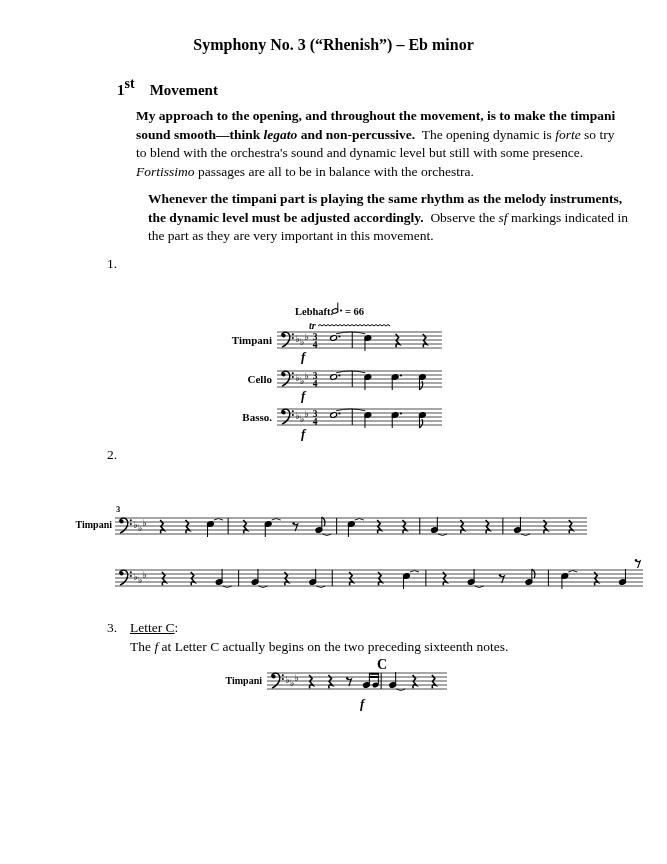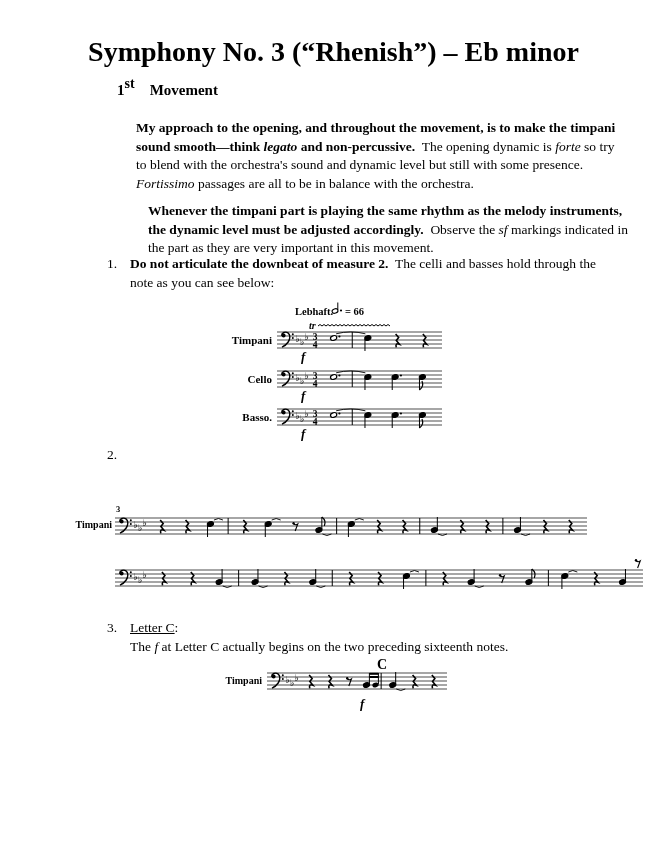--- a/index.html
+++ b/index.html
@@ -3,26 +3,26 @@
 <meta charset="utf-8">
 <style>
   * { margin:0; padding:0; box-sizing:border-box; }
   html,body { background:#ffffff; }
   .page {
     position:relative; width:667px; height:864px; background:#fff;
     font-family:"Liberation Serif", serif; color:#000; overflow:hidden;
   }
   .title {
     position:absolute; left:0; right:0; top:36px; text-align:center;
-    font-size:28px; font-weight:bold;
+    font-size:16px; font-weight:bold;
   }
   .movement { position:absolute; left:117px; top:77px; font-size:15px; font-weight:bold; }
   .movement sup { font-size:14px; position:relative; top:-1px; }
   .movement .mword { margin-left:15px; }
-  .para { position:absolute; font-size:13.5px; line-height:18.5px;margin-top:12px; }
+  .para { position:absolute; font-size:13.5px; line-height:18.5px; }
   .list-item { position:absolute; display:flex; font-size:13.5px; line-height:18.5px; }
   .num { width:23px; flex:none; }
   .item-content { flex:1; }
   .b { font-weight:bold; }
   .i { font-style:italic; }
   .u { text-decoration:underline; }
   .music { position:absolute; }
   
   .tempo   { font:bold 10.5px "Liberation Serif", serif; }
   .trill-t { font:italic bold 10px "Liberation Serif", serif; }
@@ -43,21 +43,20 @@
 
   <div class="movement"><span>1</span><sup>st</sup><span class="mword">Movement</span></div>
 
   <div class="para" style="left:136px; top:107px; width:487px"><span class="b">My approach to the opening, and throughout the movement, is to make the timpani sound smooth—think </span><span class="b i">legato</span><span class="b"> and non-percussive.</span><span class="">&nbsp; The opening dynamic is </span><span class="i">forte</span><span class=""> so try to blend with the orchestra's sound and dynamic level but still with some presence.&nbsp; </span><span class="i">Fortissimo</span><span class=""> passages are all to be in balance with the orchestra.</span></div>
 
   <div class="para" style="left:148px; top:190px; width:487px"><span class="b">Whenever the timpani part is playing the same rhythm as the melody instruments, the dynamic level must be adjusted accordingly.</span><span class="">&nbsp; Observe the </span><span class="i">sf</span><span class=""> markings indicated in the part as they are very important in this movement.</span></div>
 
   <div class="list-item" style="left:107px; top:255px; width:515px">
     <span class="num">1.</span>
     <div class="item-content">
-      <div><span class="b">Do not articulate the downbeat of measure 2.</span><span class="">&nbsp; The celli and basses hold through the note as you can see below:</span></div>
     </div>
   </div>
 
   <div class="list-item" style="left:107px; top:446px; width:520px">
     <span class="num">2.</span>
     <div class="item-content">
     </div>
   </div>
 
   <div class="list-item" style="left:107px; top:619px; width:515px">

